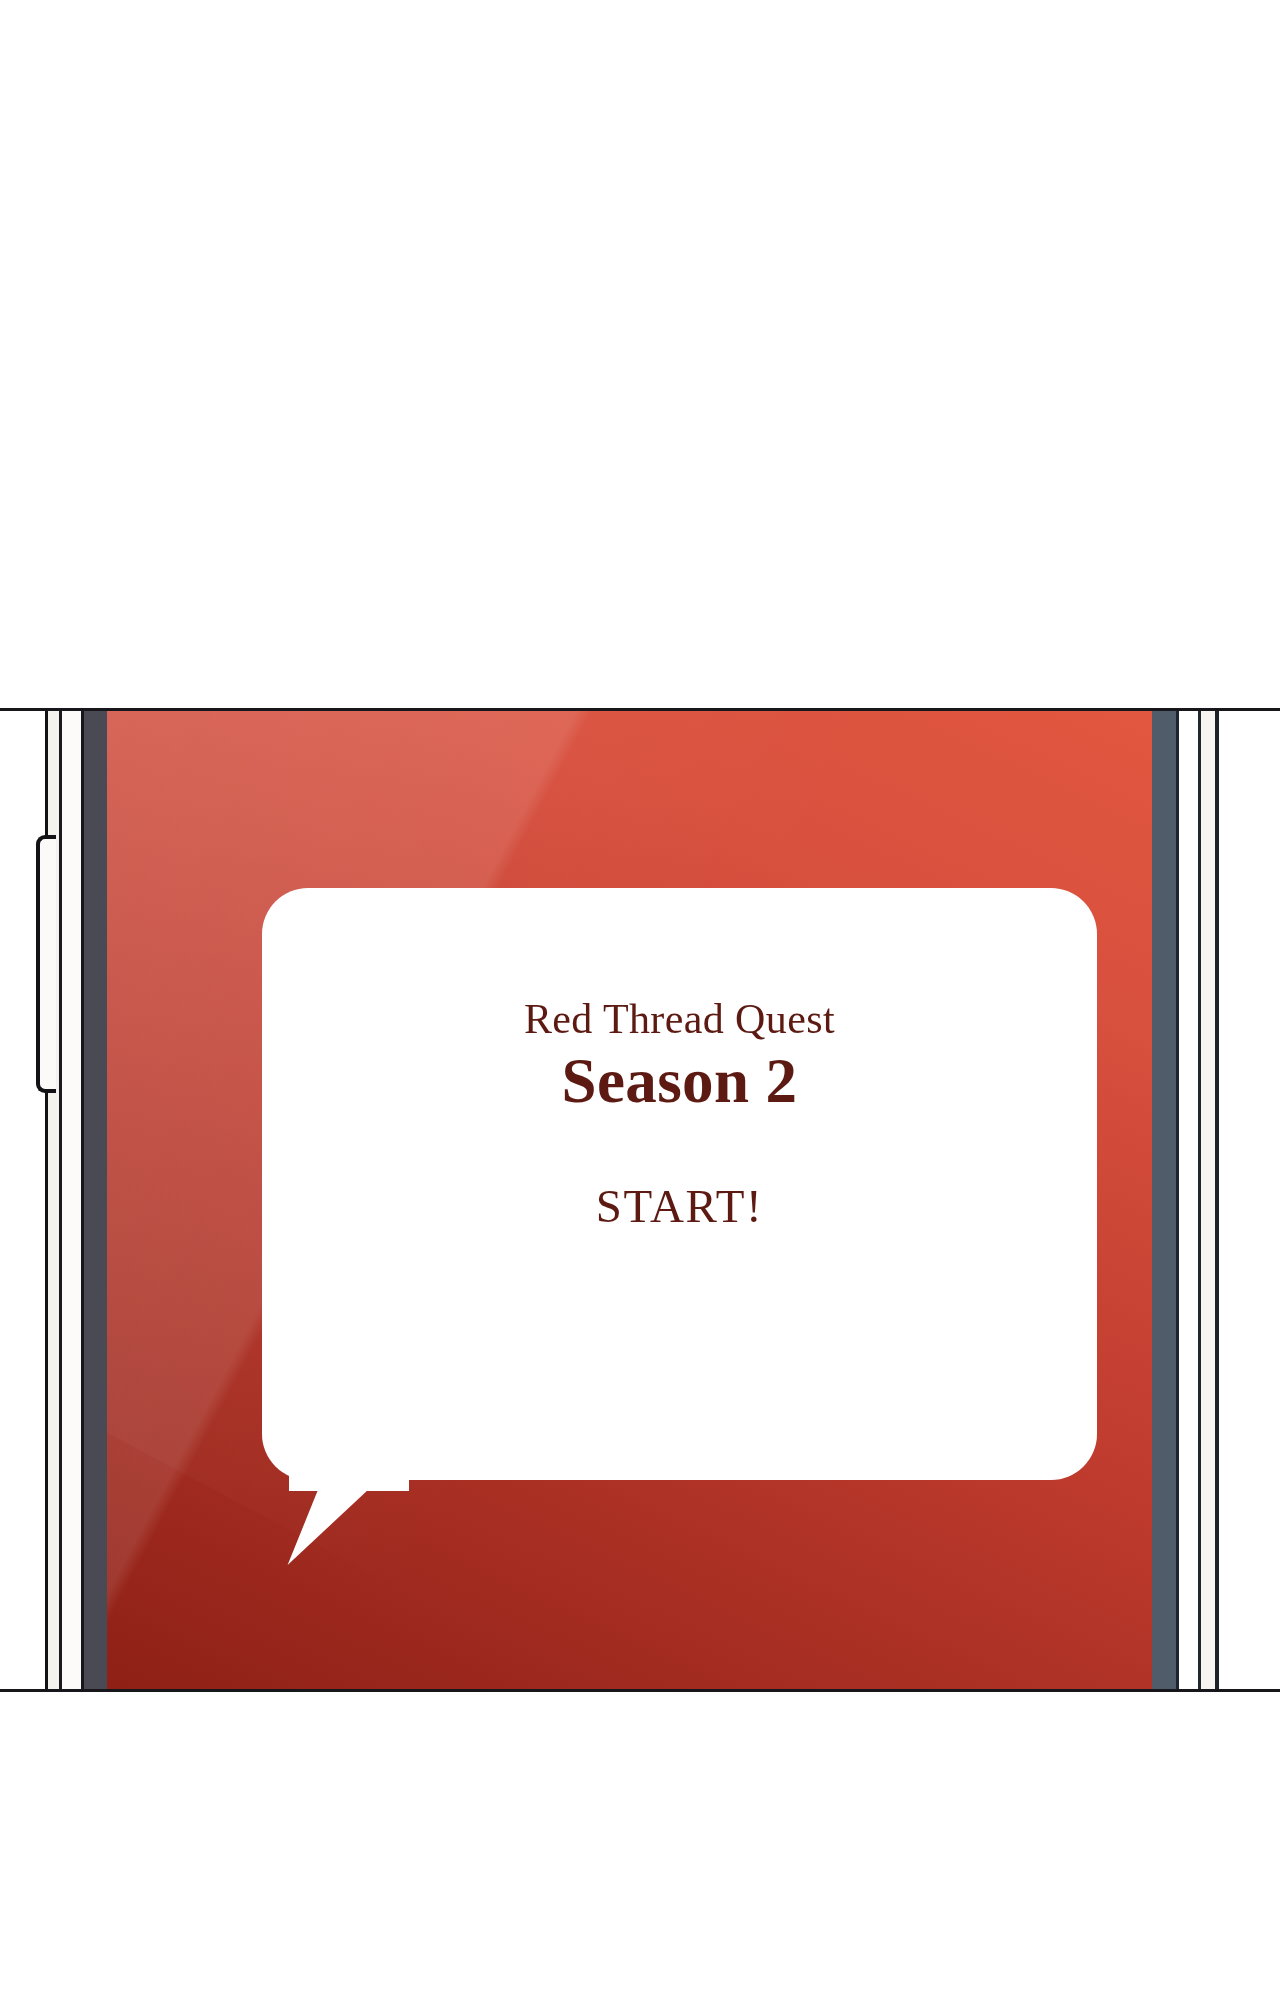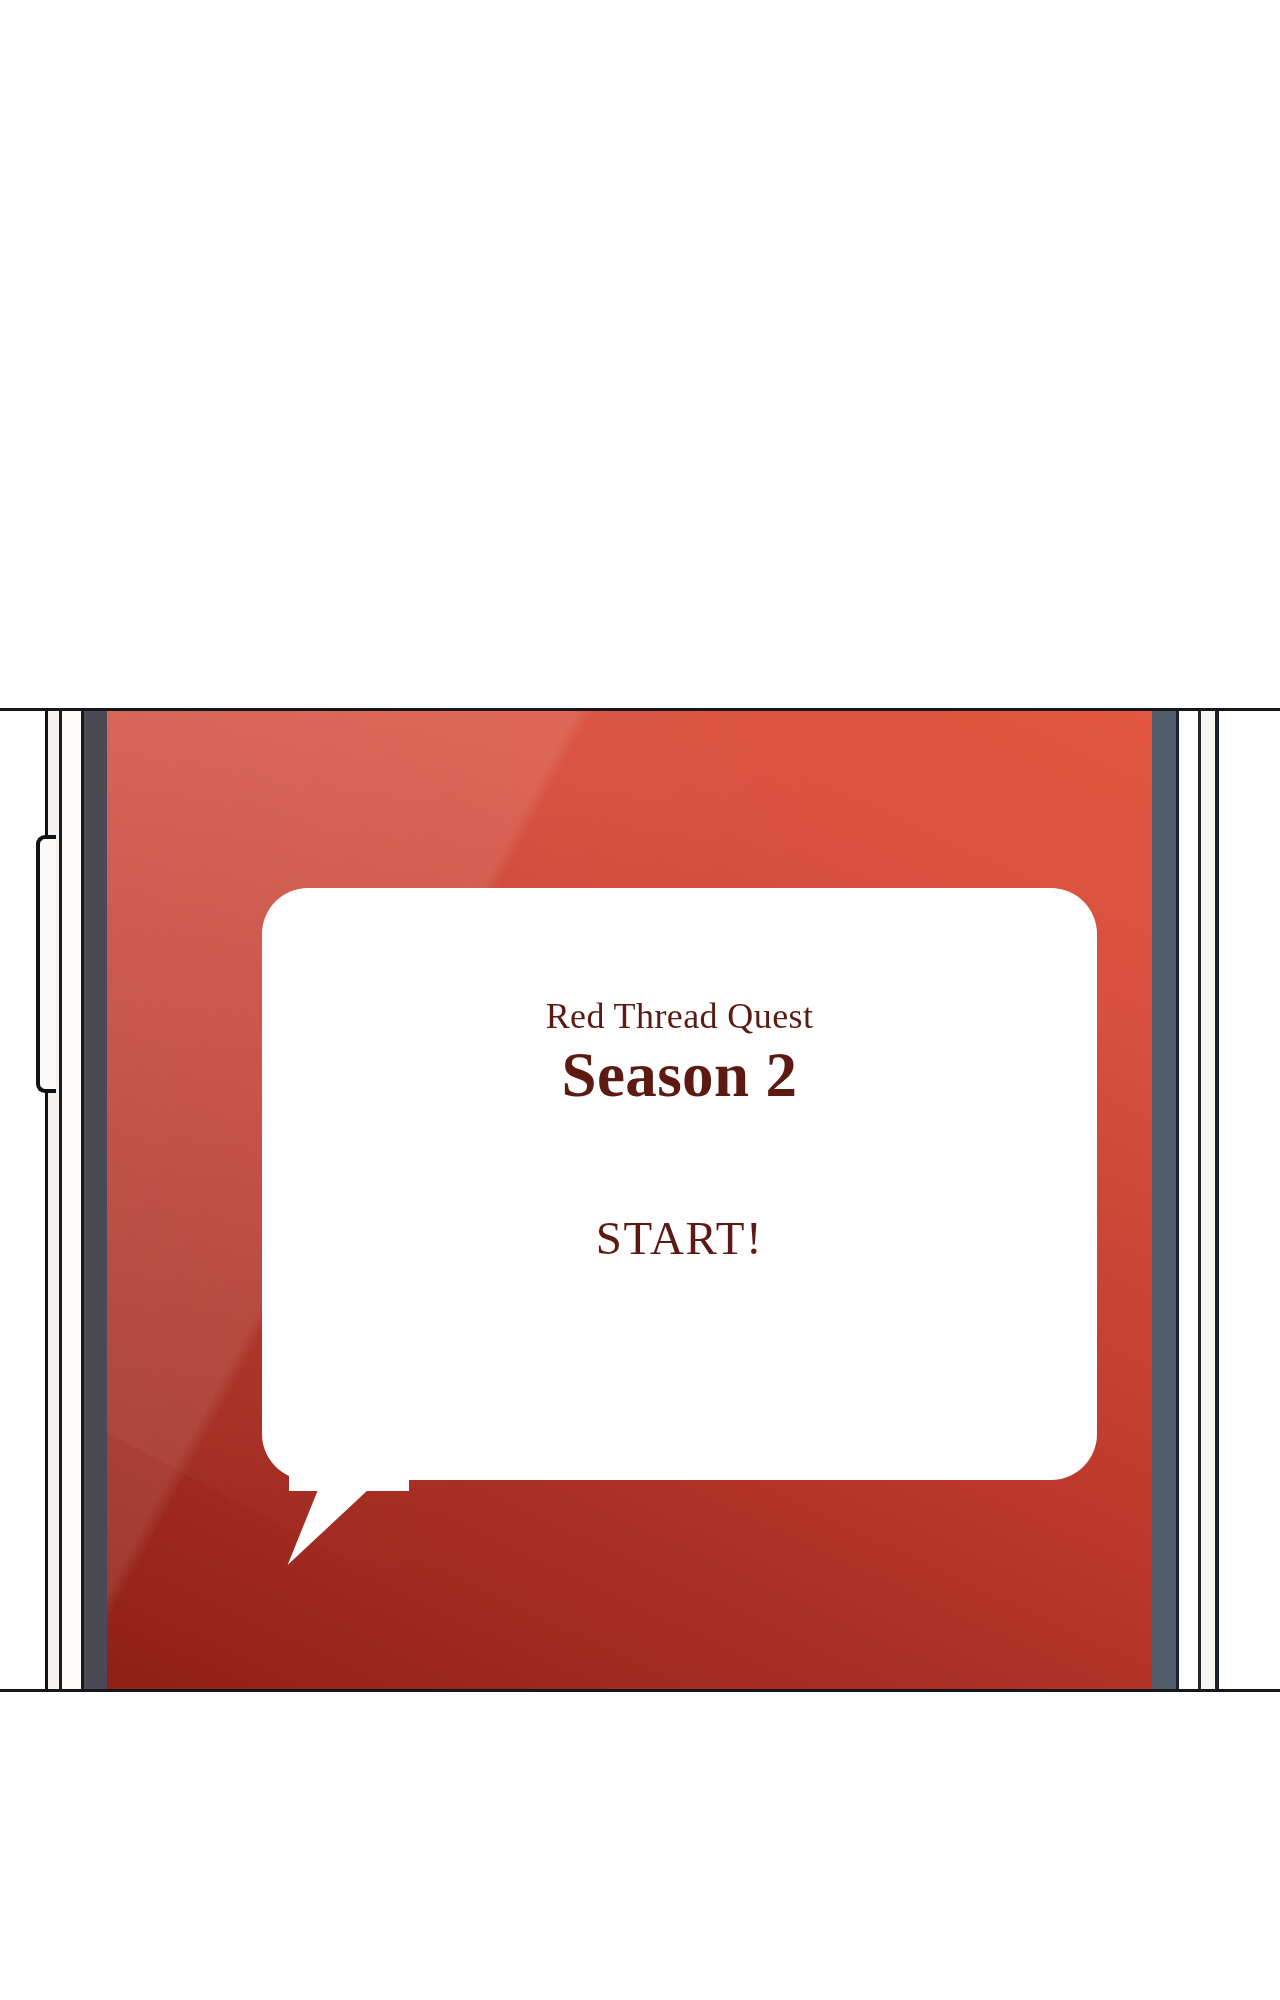--- a/index.html
+++ b/index.html
@@ -144,32 +144,32 @@
   .bubble-text {
     position: absolute;
     left: 0;
     right: 0;
     top: 110px;
     text-align: center;
     color: #5c1a12;
     line-height: 1.0;
   }
   .line-title {
-    font-size: 36px;
+    font-size: 42px;
     letter-spacing: 0.4px;
     margin-bottom: 10px;
   }
   .line-season {
     font-size: 63px;
     font-weight: bold;
     letter-spacing: 0.4px;
   }
   .line-start {
     font-size: 47px;
-    margin-top: 108px;
+    margin-top: 70px;
     letter-spacing: 1.6px;
   }
 </style>
 </head>
 <body>
 
 <div id="page">
 
   <div class="panel">
     <div class="panel-rule-top"></div>

